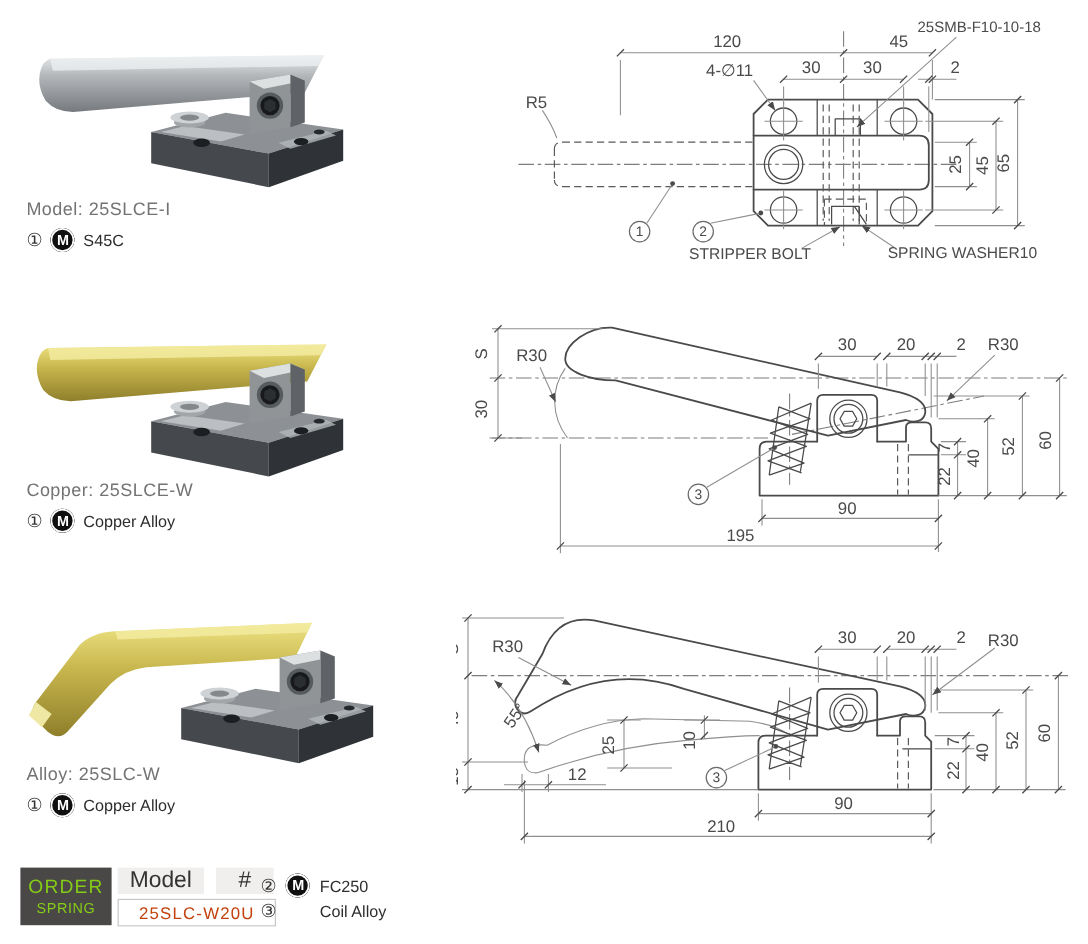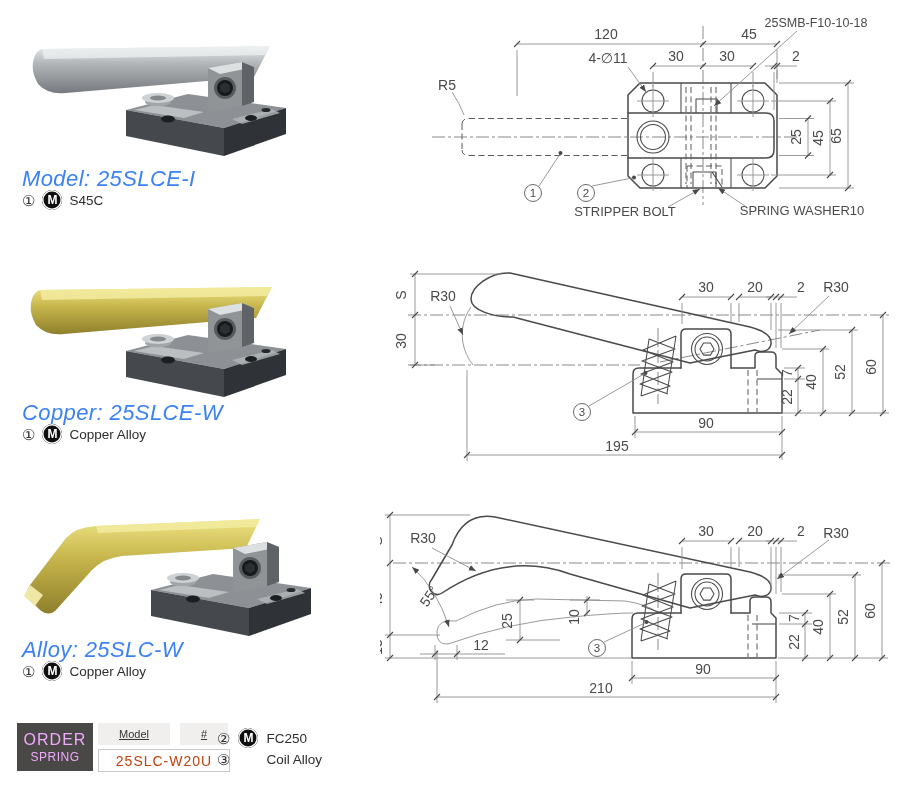--- a/index.html
+++ b/index.html
@@ -1,31 +1,31 @@
 <!DOCTYPE html>
 <html><head>
 <meta charset="utf-8">
 <style>
   html,body{margin:0;padding:0;background:#fff;}
   body{width:907px;height:787px;position:relative;overflow:hidden;
        font-family:"Liberation Sans",sans-serif;color:#3c3c3c;}
   .abs{position:absolute;}
   
-  .title{font-size:22px;letter-spacing:.4px;color:#3b82f6;font-style:italic;}
+  .title{font-size:15px;letter-spacing:.4px;color:#737373;}
   .spec{font-size:13.5px;color:#2e2e2e;display:flex;align-items:center;gap:7px;}
   .circnum{font-size:15px;color:#333;line-height:1;}
   .mbadge{display:inline-flex;width:20px;height:20px;border-radius:50%;background:#101010;
           color:#fff;font-weight:bold;font-size:12px;align-items:center;justify-content:center;
           box-shadow:inset 0 0 0 1.5px #fff, inset 0 0 0 3.5px #101010;}
   
-  .orderbox{background:#4a4747;color:#f0abfc;width:76px;height:48px;display:flex;flex-direction:column;
+  .orderbox{background:#4a4747;color:#84cc16;width:76px;height:48px;display:flex;flex-direction:column;
             align-items:center;justify-content:center;line-height:1.25;}
   .orderbox .l1{font-size:16px;letter-spacing:1px;}
   .orderbox .l2{font-size:12px;letter-spacing:.5px;}
-  .cell{background:#f1efee;color:#333;font-size:11px;display:flex;align-items:center;justify-content:center;text-decoration:underline;}
+  .cell{background:#f1efee;color:#333;font-size:19px;display:flex;align-items:center;justify-content:center;}
   .vcell{background:#fff;border:1px solid #c8c8c8;color:#c2410c;font-size:14px;letter-spacing:1px;
          display:flex;align-items:center;justify-content:center;}
   .ord-it{font-size:13.5px;color:#2e2e2e;display:flex;align-items:center;gap:8px;}
   
   .ln{stroke:#4a4a4a;stroke-width:1.5;fill:none;stroke-linejoin:round;stroke-linecap:round;}
   .ln2{stroke:#4a4a4a;stroke-width:1.05;fill:none;stroke-linejoin:round;}
   .dim{stroke:#8f8f8f;stroke-width:.9;fill:none;}
   .tick{stroke:#4a4a4a;stroke-width:1.1;fill:none;}
   .hid{stroke:#5a5a5a;stroke-width:1;fill:none;stroke-dasharray:6 3.5;}
   .ctr{stroke:#7d7d7d;stroke-width:.9;fill:none;stroke-dasharray:13 3 3 3;}

